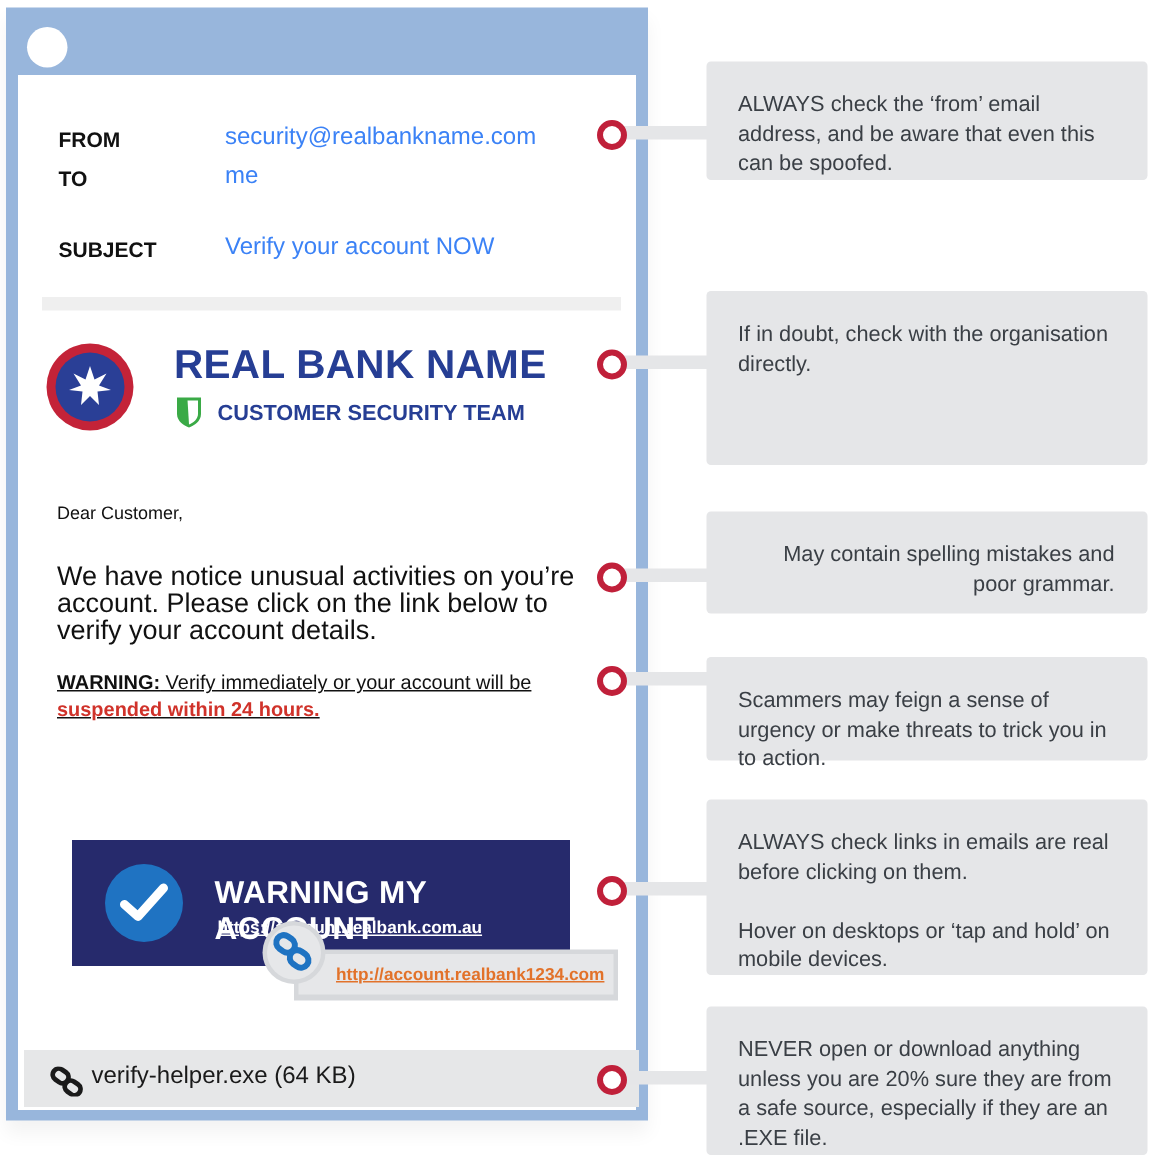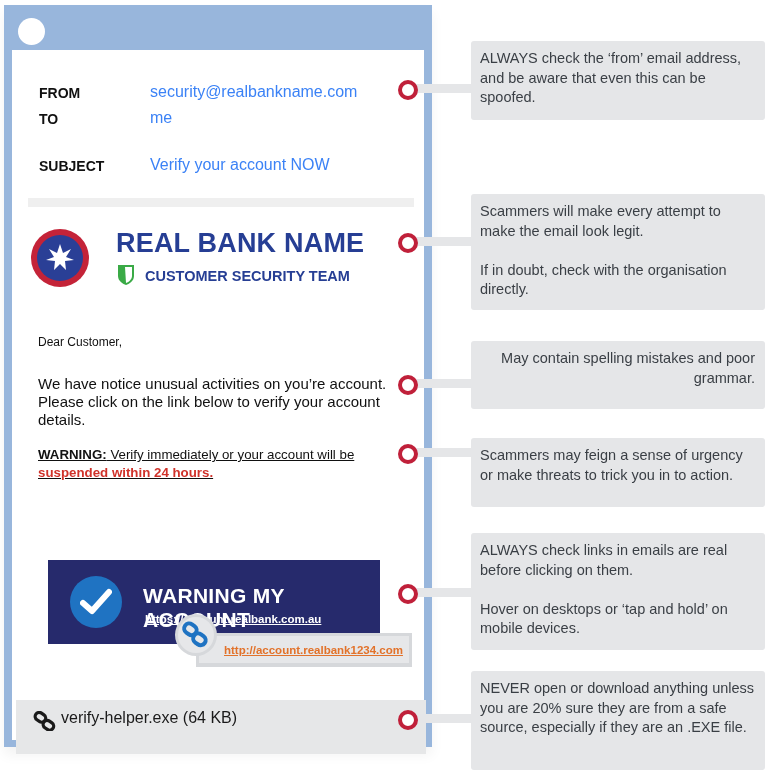--- a/index.html
+++ b/index.html
@@ -16,48 +16,48 @@
   .logo { position:absolute; left:19px; top:179px; width:58px; height:58px; border-radius:50%;
           background:#c42338; }
   .logo-inner { position:absolute; left:6px; top:6px; width:46px; height:46px; border-radius:50%;
           background:#2a3f96; }
   .logo-inner svg { position:absolute; left:7px; top:7px; }
   .bank-name { position:absolute; left:104px; top:178px; font-size:27px; font-weight:bold; color:#263e94; letter-spacing:0.2px; }
   .shield { position:absolute; left:105px; top:214px; }
   .team { position:absolute; left:133px; top:218px; font-size:14.5px; font-weight:bold; color:#263e94; }
 
   .greeting { position:absolute; left:26px; top:285px; font-size:12px; color:#111; }
-  .body-text { position:absolute; left:26px; top:325px; width:360px; font-size:15px; line-height:18px; color:#111; }
+  .body-text { position:absolute; left:26px; top:325px; width:360px; font-size:18px; line-height:18px; color:#111; }
   .warning { position:absolute; left:26px; top:396px; width:370px; font-size:13.3px; line-height:18px; color:#111;text-decoration:underline; }
   .warning b { font-weight:bold; }
   .warn-red { color:#d0322a; font-weight:bold; }
 
   .verify-btn { position:absolute; left:36px; top:510px; width:332px; height:84px; background:#262a6c; cursor:pointer; }
   .check { position:absolute; left:22px; top:16px; width:52px; height:52px; border-radius:50%; background:#1f73c2; }
   .check svg { position:absolute; left:10px; top:12px; }
   .verify-label { position:absolute; left:95px; top:24px; font-size:21px; font-weight:bold; color:#fff; letter-spacing:0.3px; }
   .verify-url { position:absolute; left:97px; top:53px; font-size:11.5px; color:#fff; text-decoration:underline; font-weight:bold; }
 
   .tooltip-box { position:absolute; left:184px; top:583px; width:216px; height:34px; background:#d6d8db; }
   .tooltip-inner { position:absolute; left:3px; top:3px; width:210px; height:27px; background:#e6e7e9; }
   .tooltip-bubble { position:absolute; left:163px; top:564px; width:42px; height:42px; border-radius:50%; background:#d6d8db; }
   .tooltip-bubble-inner { position:absolute; left:3px; top:3px; width:36px; height:36px; border-radius:50%; background:#e6e7e9; }
   .tooltip-bubble svg { position:absolute; left:6px; top:7px; }
   .tooltip-url { position:absolute; left:212px; top:594px; font-size:11.5px; font-weight:bold; color:#e2722a; text-decoration:underline; }
 
-  .attach { position:absolute; left:4px; top:650px; width:410px; height:54px; background:#e6e7e8; cursor:pointer; }
+  .attach { position:absolute; left:4px; top:650px; width:410px; height:38px; background:#e6e7e8; cursor:pointer; }
   .attach svg { position:absolute; left:17px; top:11px; }
   .attach-label { position:absolute; left:45px; top:9px; font-size:16px; color:#1a1a1a; }
 
   .marker { position:absolute; width:12px; height:12px; border-radius:50%; border:4px solid #c0203a; background:#fff; }
   .connector { position:absolute; height:9px; background:#e5e6e8; }
 
   .note { position:absolute; left:471px; width:294px; background:#e5e6e8; border-radius:3px;
           color:#3a3f45; font-size:14.5px; line-height:19.6px; padding:8px 10px 10px 9px; box-sizing:border-box; }
-  .note p { margin:0; }
+  .note p { margin:12px; }
   .note p + p { margin-top:19.6px; }
 </style>
 </head>
 <body>
 
 <div class="frame">
   <div class="dot"></div>
   <div class="content">
 
     <span class="hdr-label" style="top:35px">FROM</span>
@@ -136,21 +136,20 @@
 <div class="marker" style="left:398px; top:233px;"></div>
 <div class="marker" style="left:398px; top:375px;"></div>
 <div class="marker" style="left:398px; top:444px;"></div>
 <div class="marker" style="left:398px; top:584px;"></div>
 <div class="marker" style="left:398px; top:710px;"></div>
 
 <div class="note" style="top:41px; height:79px;">
   <p>ALWAYS check the ‘from’ email address, and be aware that even this can be spoofed.</p>
 </div>
 <div class="note" style="top:194px; height:116px;">
-  <p>Scammers will make every attempt to make the email look legit.</p>
   <p>If in doubt, check with the organisation directly.</p>
 </div>
 <div class="note" style="top:341px; height:68px;text-align:right;">
   <p>May contain spelling mistakes and poor grammar.</p>
 </div>
 <div class="note" style="top:438px; height:69px;">
   <p>Scammers may feign a sense of urgency or make threats to trick you in to action.</p>
 </div>
 <div class="note" style="top:533px; height:117px;">
   <p>ALWAYS check links in emails are real before clicking on them.</p>

